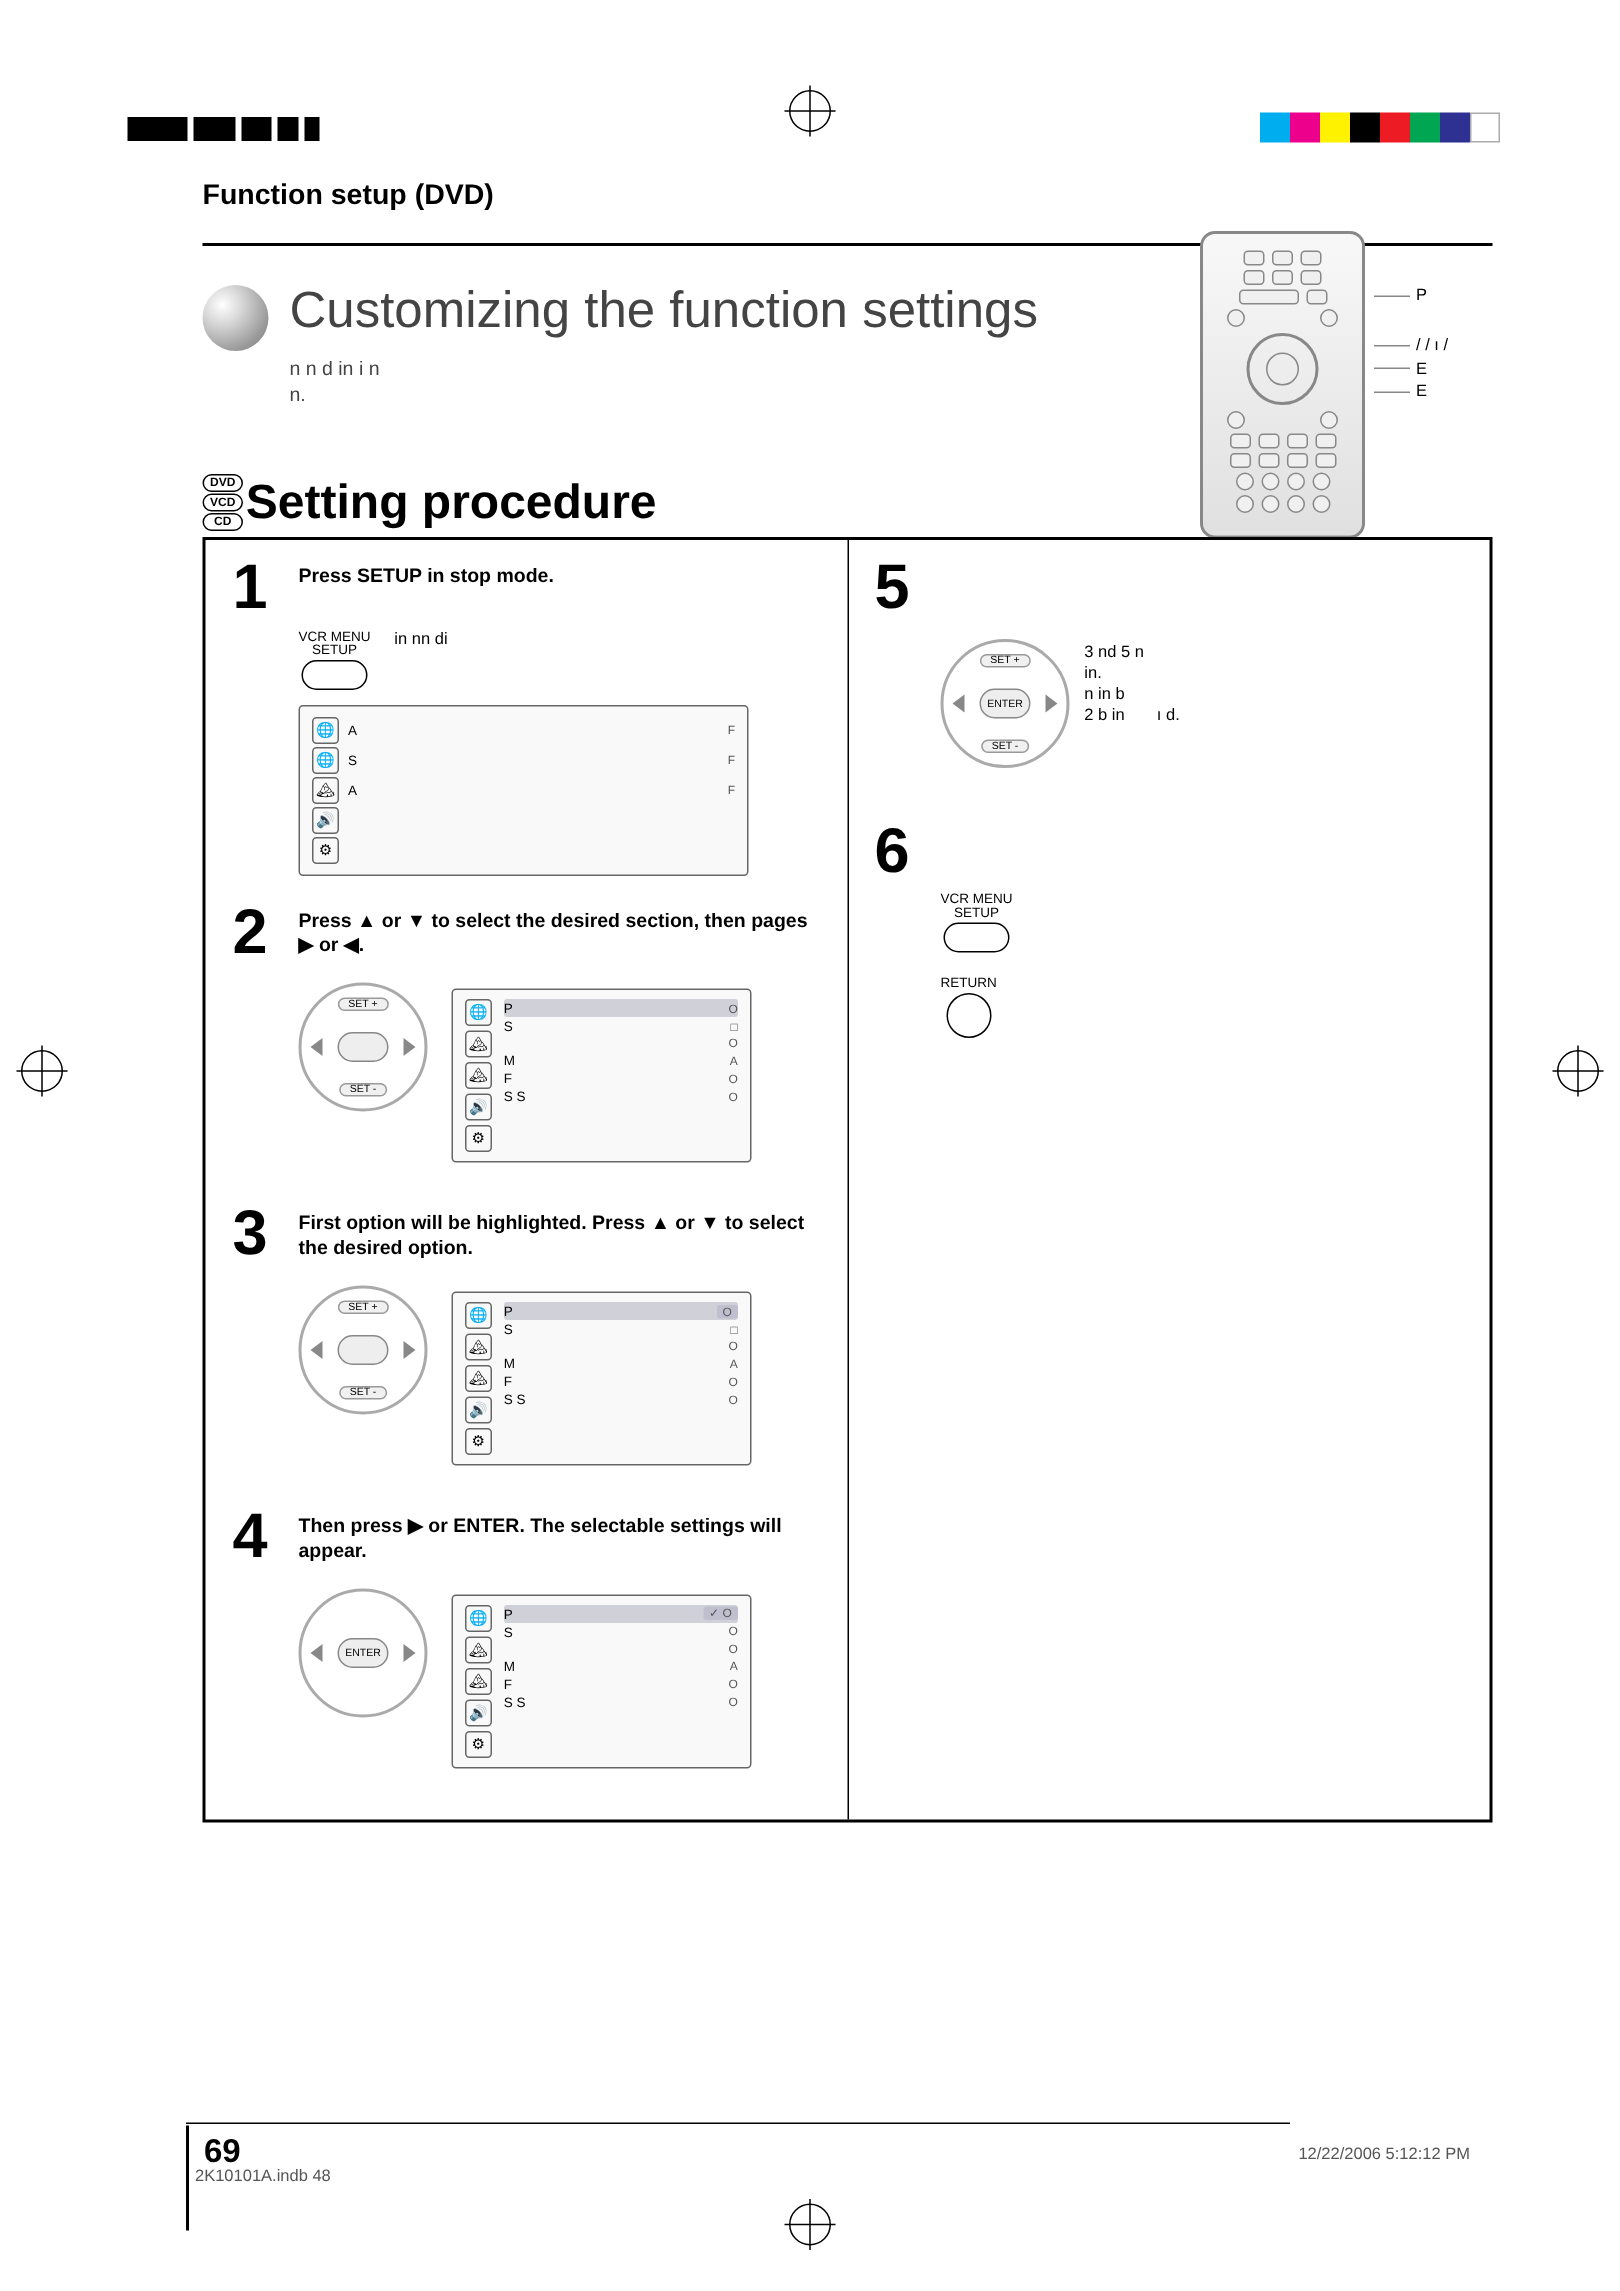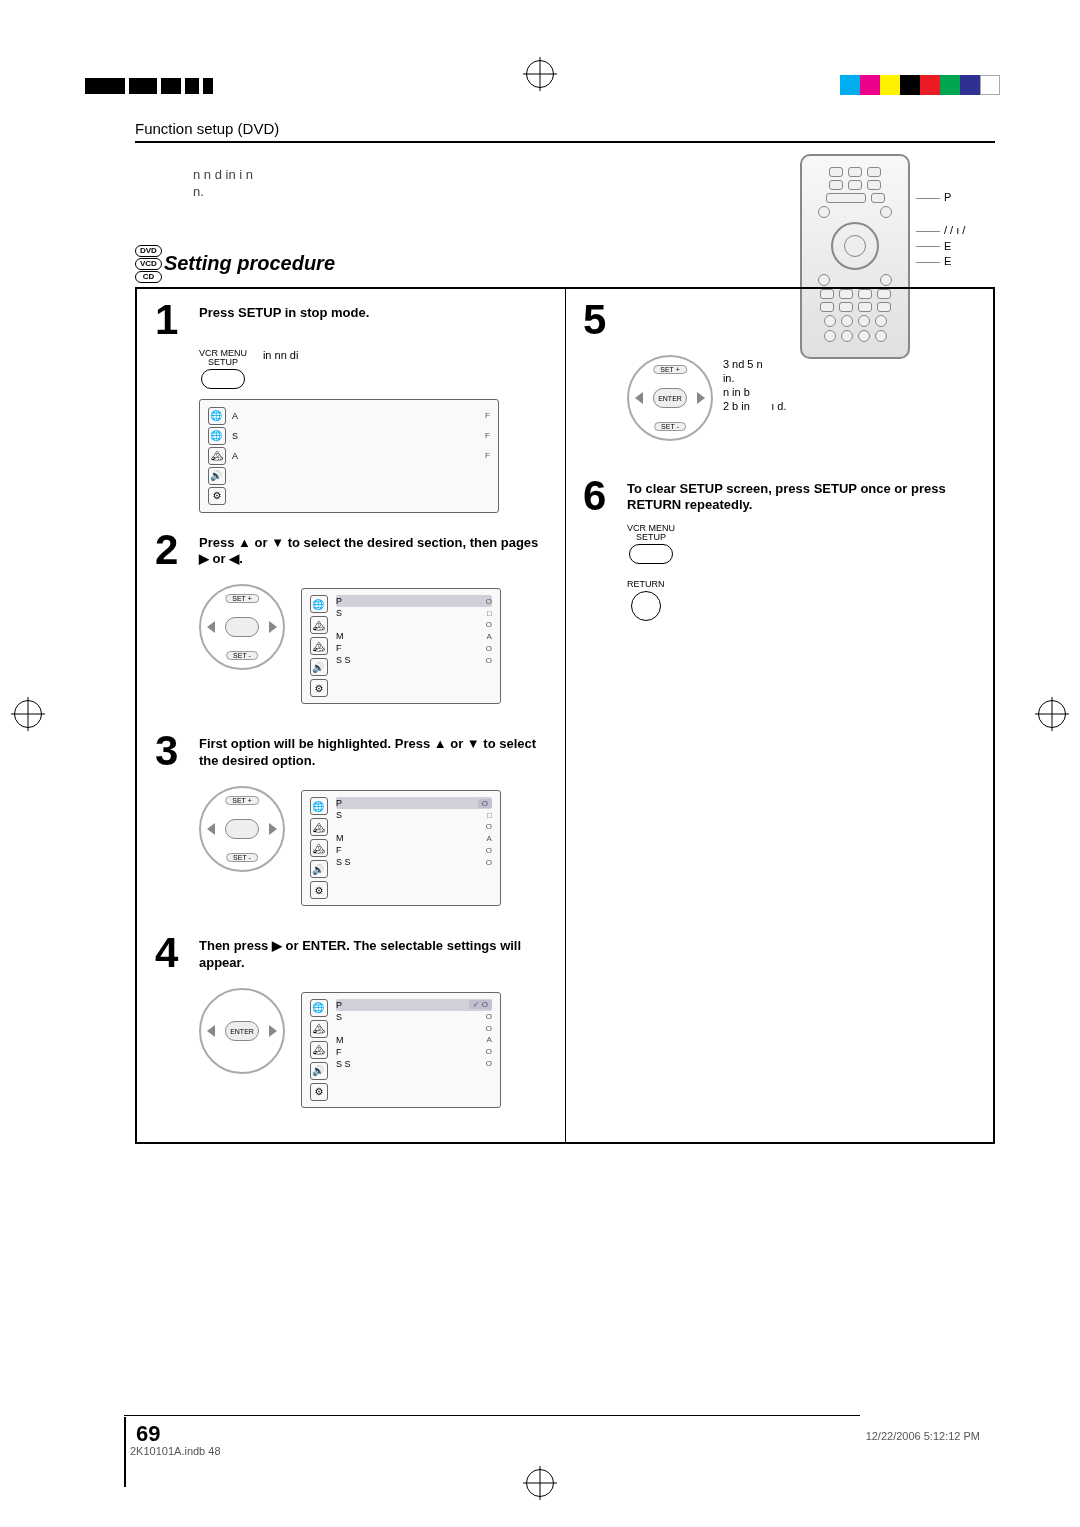--- a/index.html
+++ b/index.html
@@ -48,23 +48,23 @@
   .page {
     position: absolute;
     top: 100px;
     left: 90px;
     right: 50px;
     bottom: 50px;
     padding: 20px 35px 20px 45px;
   }
 
   .section-header {
-    font-weight: normal;
-    font-size: 15px;
-    margin-bottom: 4px;
+    font-weight: bold;
+    font-size: 19px;
+    margin-bottom: 20px;
   }
   .section-rule {
     border: 0;
     border-top: 2px solid #000;
     margin-bottom: 24px;
   }
 
   .title-row {
     display: flex;
     align-items: flex-start;
@@ -126,21 +126,21 @@
   }
   .disc-stack {
     display:flex; flex-direction:column; gap:1px;
   }
   .disc {
     font-size: 8px; font-weight: bold;
     border: 1px solid #000; border-radius: 7px;
     padding: 0 4px; line-height: 10px;
     text-align:center;
   }
-  .proc-title { font-size: 20px; font-weight: bold; font-style: italic;}
+  .proc-title { font-size: 32px; font-weight: bold;}
   .frame {
     border: 2px solid #000;
     margin-top: 4px;
     position: relative;
     min-height: 780px;
   }
   .vline {
     position:absolute; top:0; bottom:0; left: 50%;
     border-left: 1px solid #000;
   }
@@ -305,20 +305,24 @@
 <div class="reg-mark center-top"></div>
 <div class="reg-mark left-mid"></div>
 <div class="reg-mark right-mid"></div>
 <div class="reg-mark center-bot"></div>
 
 <div class="page">
 
   <div class="section-header">Function setup (DVD)</div>
   <hr class="section-rule">
 
+  <div class="title-row">
+    <div class="sphere"></div>
+    <div class="title-text">Customizing the function settings</div>
+  </div>
   <div class="sub-text">
     <span>n n d in i n</span><br>
     <span>n.</span>
   </div>
 
   <div class="remote-box">
     <div class="remote">
       <div class="remote-row">
           <div class="rbtn"></div>
           <div class="rbtn"></div>
@@ -596,21 +600,20 @@
       <div class="ctrl-note">
         <span>3 nd 5 n</span><br>
         <span>in.</span><br>
         <span>n in b</span><br>
         <span>2 b in</span> &nbsp;&nbsp;&nbsp;&nbsp;&nbsp; <span>ı d.</span>
       </div>
 
       
       <div class="step" style="margin-top:20px">
         <div class="step-num">6</div>
-        <div class="step-text">To clear SETUP screen, press SETUP once or press RETURN repeatedly.</div>
       </div>
       <div class="setup-btn">
         <div class="lbl">VCR MENU</div>
         <div class="lbl">SETUP</div>
         <div class="btn"></div>
       </div>
       <div style="height:10px"></div>
       <div class="return-btn">
         <div class="lbl">RETURN</div>
         <div class="c"></div>

